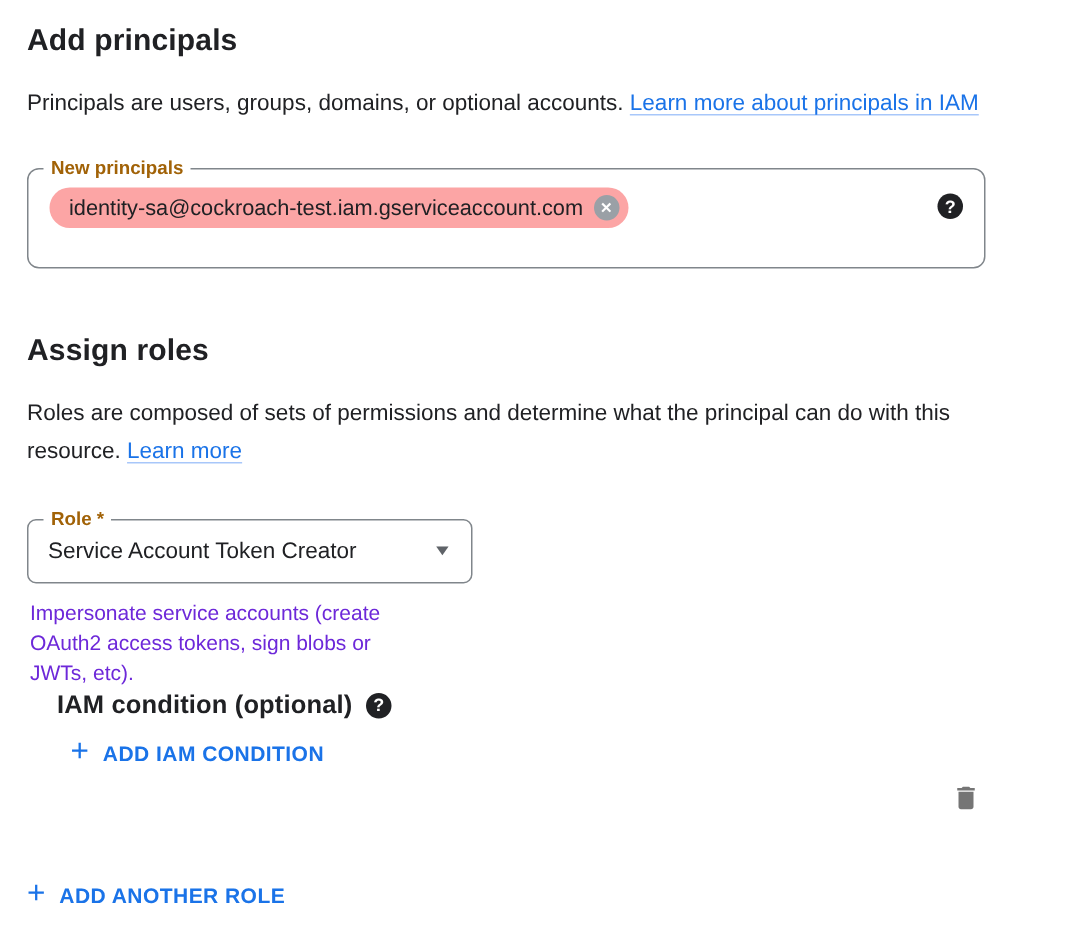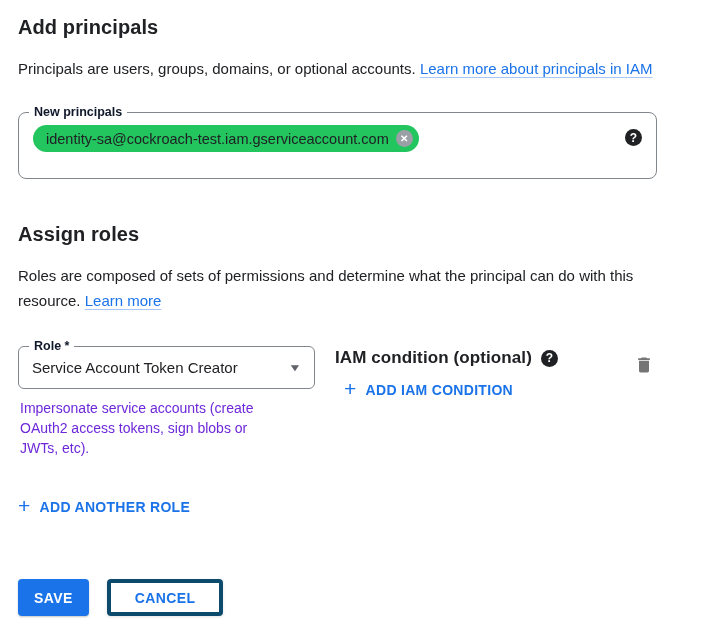--- a/index.html
+++ b/index.html
@@ -42,36 +42,36 @@
     background: #fff;
   }
   .outlined-field .notch-label {
     position: absolute;
     top: -8px;
     left: 10px;
     background: #fff;
     padding: 0 5px;
     font-size: 12.5px;
     font-weight: 700;
-    color: #0f172a;
+    color: #a16207;
     line-height: 15px;
     white-space: nowrap;
   }
 
   .principals-box {
     margin-top: 31px;
     width: 639px;
     height: 67px;
     padding: 12px 14px;
   }
   .chip {
     display: inline-flex;
     align-items: center;
     gap: 7px;
-    background: #22c55e;
+    background: #fca5a5;
     border-radius: 14px;
     height: 27px;
     padding: 0 6px 0 13px;
     max-width: 560px;
   }
   .chip .chip-text {
     font-size: 14.5px;
     color: #202124;
     white-space: nowrap;
   }
@@ -251,21 +251,21 @@
     </span>
     <span class="help-circle field-help">?</span>
   </div>
 
   <h1 class="section-title assign-roles-title">Assign roles</h1>
 
   <p class="body-text"><span>Roles are composed of sets of permissions and determine what the principal can do with this resource.</span> <a class="link">Learn more</a></p>
 
 </div>
 
-<div class="role-row" style="margin-left:18px;">
+<div class="role-row" style="margin-left:18px;flex-direction:column;">
 
   <div class="role-col">
     <div class="outlined-field role-select">
       <span class="notch-label">Role *</span>
       <span class="role-value">Service Account Token Creator</span>
       <span class="dropdown-arrow">▼</span>
     </div>
     <div class="role-helper">Impersonate service accounts (create OAuth2 access tokens, sign blobs or JWTs, etc).</div>
   </div>
 

